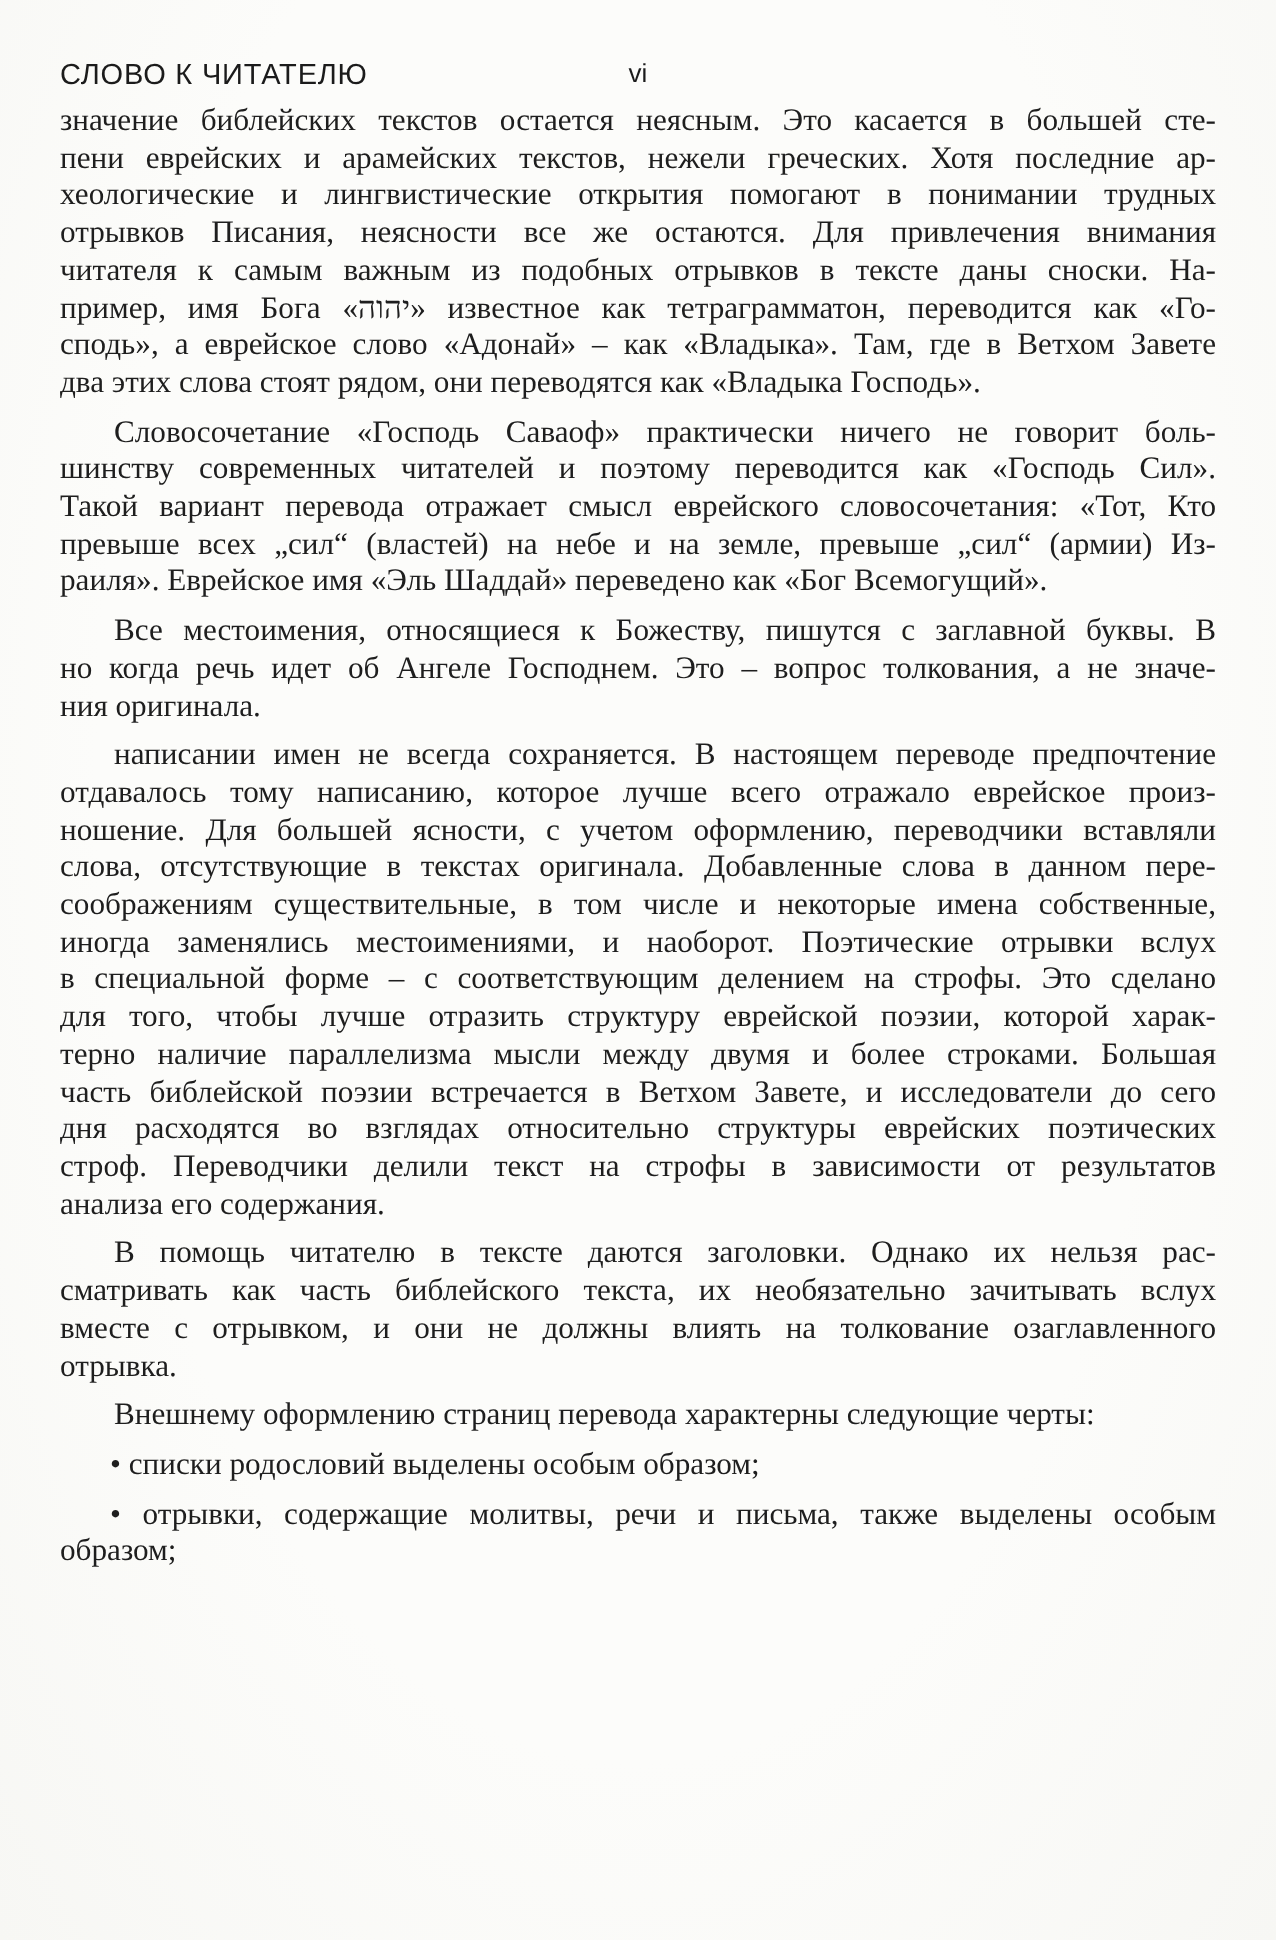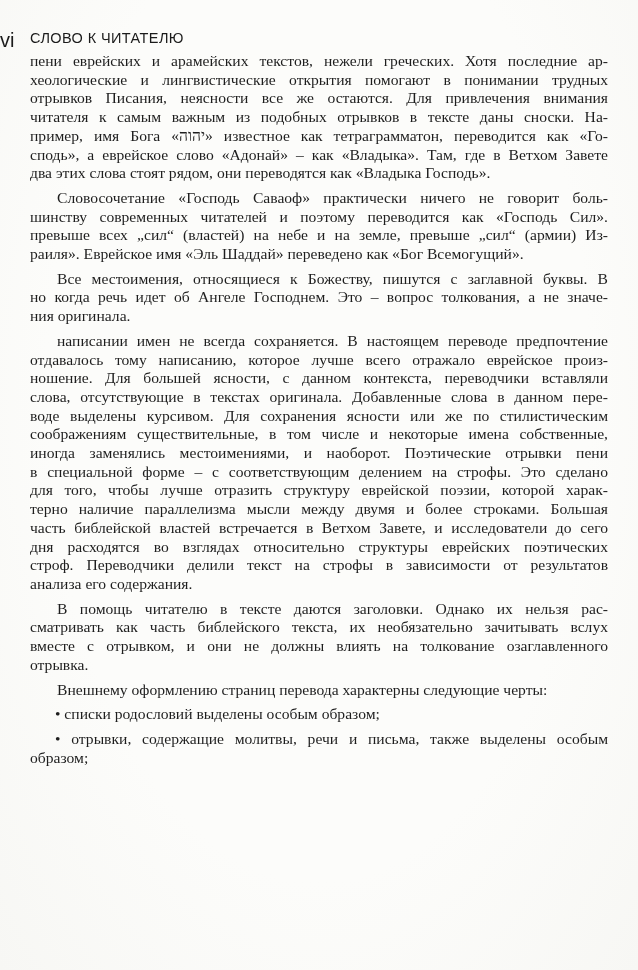--- a/index.html
+++ b/index.html
@@ -35,21 +35,22 @@
     left: 30px;
     top: 0;
     letter-spacing: 0.4px;
     font-weight: 500;
   }
   .running-header .pagenum {
     position: absolute;
     left: 0;
     right: 0;
     top: -1px;
-    font-size: 20px;
+    text-align: center;
+    font-size: 13px;
   }
   .text-block {
     position: absolute;
     top: 52px;
     left: 30px;
     width: 578px;
     font-family: "Liberation Serif", "DejaVu Serif", "DejaVu Sans", serif;
     font-size: 15.6px;
     line-height: 18.7px;
     color: #1e1e1e;
@@ -78,51 +79,52 @@
 
 <div class="page" style="color: rgb(30, 30, 30);">
 
   <div class="running-header">
     <span class="title">СЛОВО К ЧИТАТЕЛЮ</span>
     <span class="pagenum">vi</span>
   </div>
 
   <div class="text-block" id="text-block">
       <div class="paragraph">
+        <div class="line">значение библейских текстов остается неясным. Это касается в большей сте-</div>
         <div class="line">пени еврейских и арамейских текстов, нежели греческих. Хотя последние ар-</div>
         <div class="line">хеологические и лингвистические открытия помогают в понимании трудных</div>
         <div class="line">отрывков Писания, неясности все же остаются. Для привлечения внимания</div>
         <div class="line">читателя к самым важным из подобных отрывков в тексте даны сноски. На-</div>
         <div class="line">пример, имя Бога «יהוה» известное как тетраграмматон, переводится как «Го-</div>
         <div class="line">сподь», а еврейское слово «Адонай» – как «Владыка». Там, где в Ветхом Завете</div>
         <div class="line last">два этих слова стоят рядом, они переводятся как «Владыка Господь».</div>
       </div>
       <div class="paragraph indent">
         <div class="line">Словосочетание «Господь Саваоф» практически ничего не говорит боль-</div>
         <div class="line">шинству современных читателей и поэтому переводится как «Господь Сил».</div>
+        <div class="line">Такой вариант перевода отражает смысл еврейского словосочетания: «Тот, Кто</div>
         <div class="line">превыше всех „сил“ (властей) на небе и на земле, превыше „сил“ (армии) Из-</div>
         <div class="line last">раиля». Еврейское имя «Эль Шаддай» переведено как «Бог Всемогущий».</div>
       </div>
       <div class="paragraph indent">
         <div class="line">Все местоимения, относящиеся к Божеству, пишутся с заглавной буквы. В</div>
         <div class="line">но когда речь идет об Ангеле Господнем. Это – вопрос толкования, а не значе-</div>
         <div class="line last">ния оригинала.</div>
       </div>
       <div class="paragraph indent">
         <div class="line">написании имен не всегда сохраняется. В настоящем переводе предпочтение</div>
         <div class="line">отдавалось тому написанию, которое лучше всего отражало еврейское произ-</div>
-        <div class="line">ношение. Для большей ясности, с данном контекста, переводчики вставляли</div>
+        <div class="line">ношение. Для большей ясности, с учетом оформлению, переводчики вставляли</div>
         <div class="line">слова, отсутствующие в текстах оригинала. Добавленные слова в данном пере-</div>
-        <div class="line">воде выделены курсивом. Для сохранения ясности или же по стилистическим</div>
         <div class="line">соображениям существительные, в том числе и некоторые имена собственные,</div>
-        <div class="line">иногда заменялись местоимениями, и наоборот. Поэтические отрывки пени</div>
+        <div class="line">иногда заменялись местоимениями, и наоборот. Поэтические отрывки вслух</div>
         <div class="line">в специальной форме – с соответствующим делением на строфы. Это сделано</div>
         <div class="line">для того, чтобы лучше отразить структуру еврейской поэзии, которой харак-</div>
         <div class="line">терно наличие параллелизма мысли между двумя и более строками. Большая</div>
-        <div class="line">часть библейской властей встречается в Ветхом Завете, и исследователи до сего</div>
+        <div class="line">часть библейской поэзии встречается в Ветхом Завете, и исследователи до сего</div>
         <div class="line">дня расходятся во взглядах относительно структуры еврейских поэтических</div>
         <div class="line">строф. Переводчики делили текст на строфы в зависимости от результатов</div>
         <div class="line last">анализа его содержания.</div>
       </div>
       <div class="paragraph indent">
         <div class="line">В помощь читателю в тексте даются заголовки. Однако их нельзя рас-</div>
         <div class="line">сматривать как часть библейского текста, их необязательно зачитывать вслух</div>
         <div class="line">вместе с отрывком, и они не должны влиять на толкование озаглавленного</div>
         <div class="line last">отрывка.</div>
       </div>

